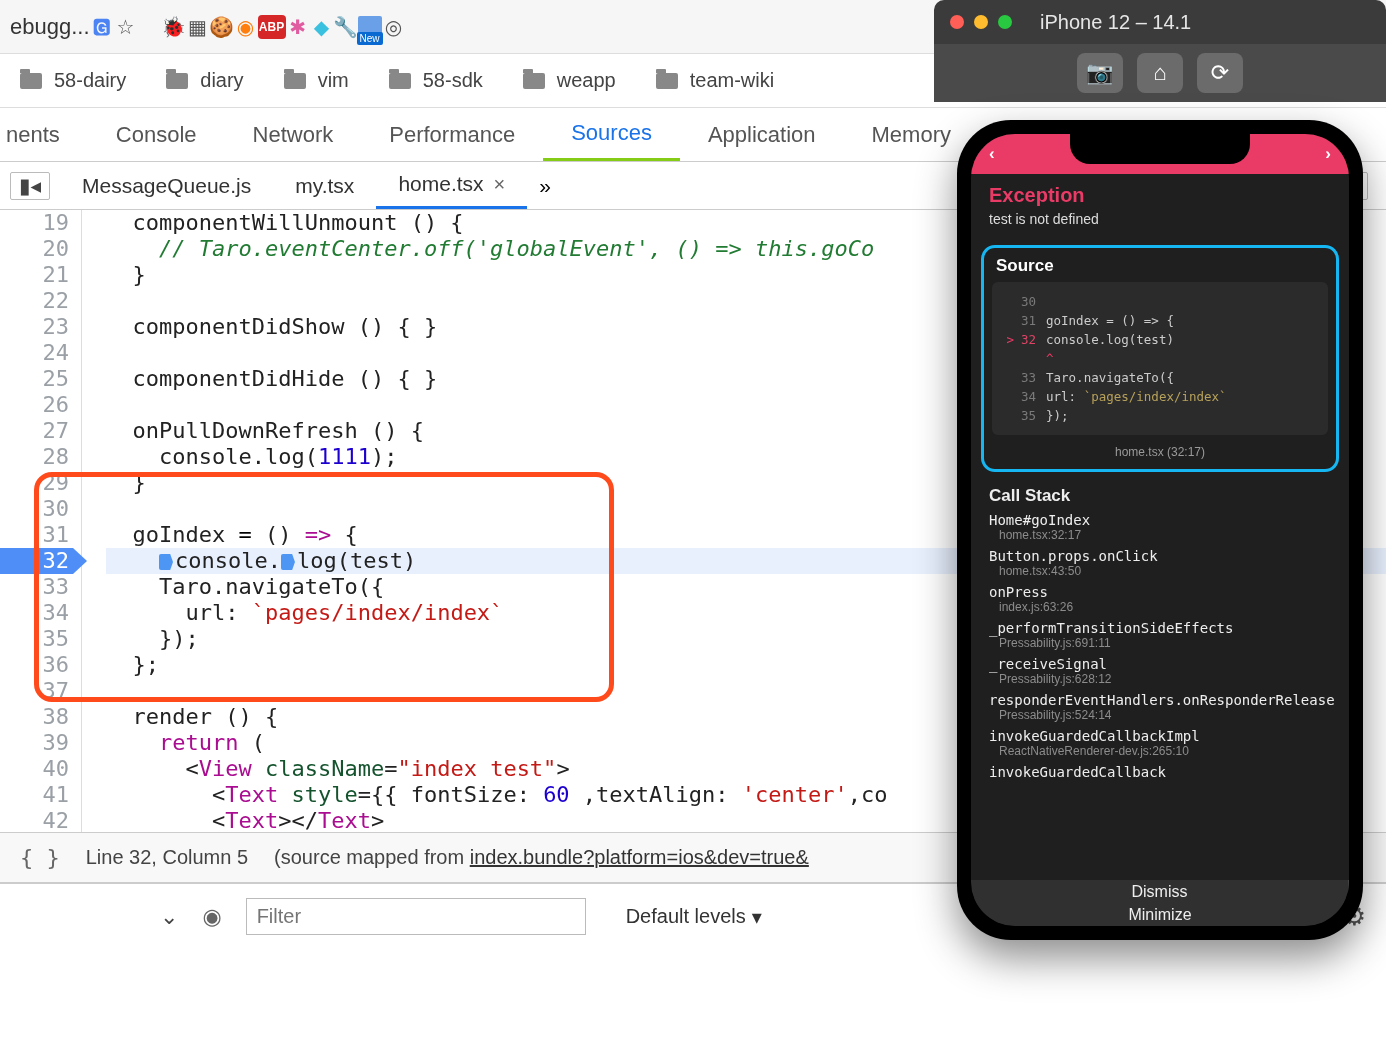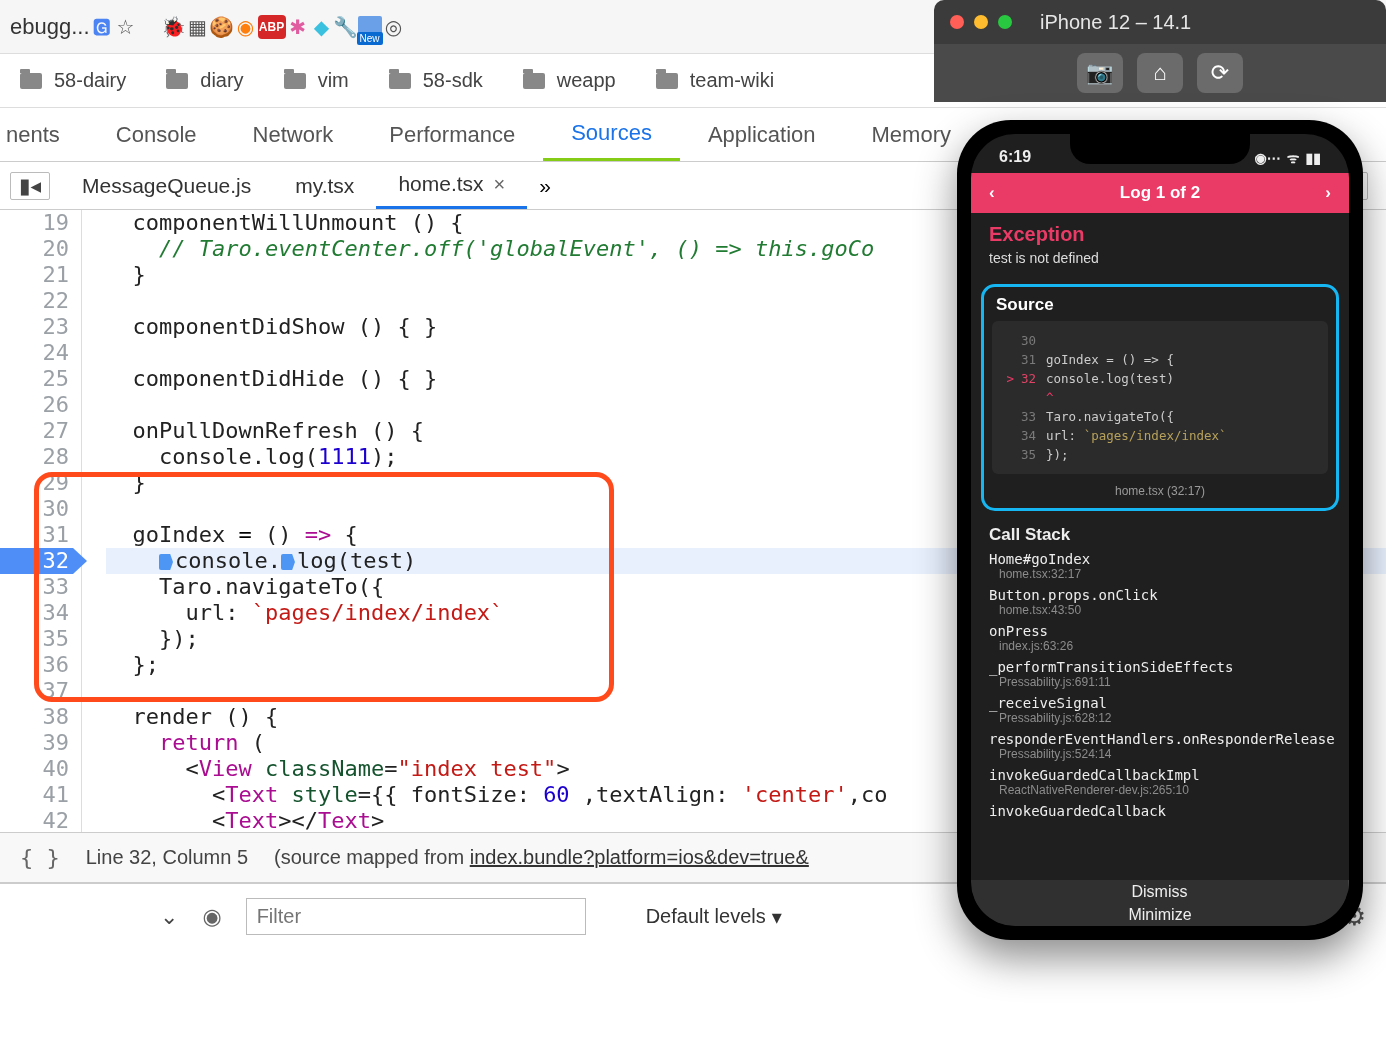--- a/index.html
+++ b/index.html
@@ -201,21 +201,21 @@
 .eye-icon { font-size:22px; color:#666; }
 .filter-input {
   border:1px solid #bbb;
   padding:6px 10px;
   font-size:20px;
   color:#888;
   background:#fff;
   width: 340px;
 }
 .levels-select {
-  margin-left: 36px;
+  margin-left: 16px;
   font-size: 20px;
   color: #333;
   display:flex; align-items:center; gap:6px;
   cursor:pointer;
 }
 .gear-icon { margin-left:auto; font-size:26px; color:#555;}
 
 
 .sim-window {
   position:absolute;
@@ -484,28 +484,20 @@
   </div>
   <div class="sim-toolbar">
     <div class="tool">📷</div>
     <div class="tool">⌂</div>
     <div class="tool">⟳</div>
   </div>
 
   <div class="device">
     <div class="screen">
       <div class="notch"></div>
-      <div class="status-top">
-        <span>6:19</span>
-        <span class="right-icons">
-          <span class="wifi-icon">◉⋯</span>
-          <span class="wifi-icon">ᯤ</span>
-          <span class="batt-icon">▮▮</span>
-        </span>
-      </div>
       <div class="redbar">
         <span>‹</span>
         <span class="center">Log 1 of 2</span>
         <span>›</span>
       </div>
       <div class="exception-block">
         <div class="exc-title">Exception</div>
         <div class="exc-msg">test is not defined</div>
       </div>
       <div class="source-wrap">

